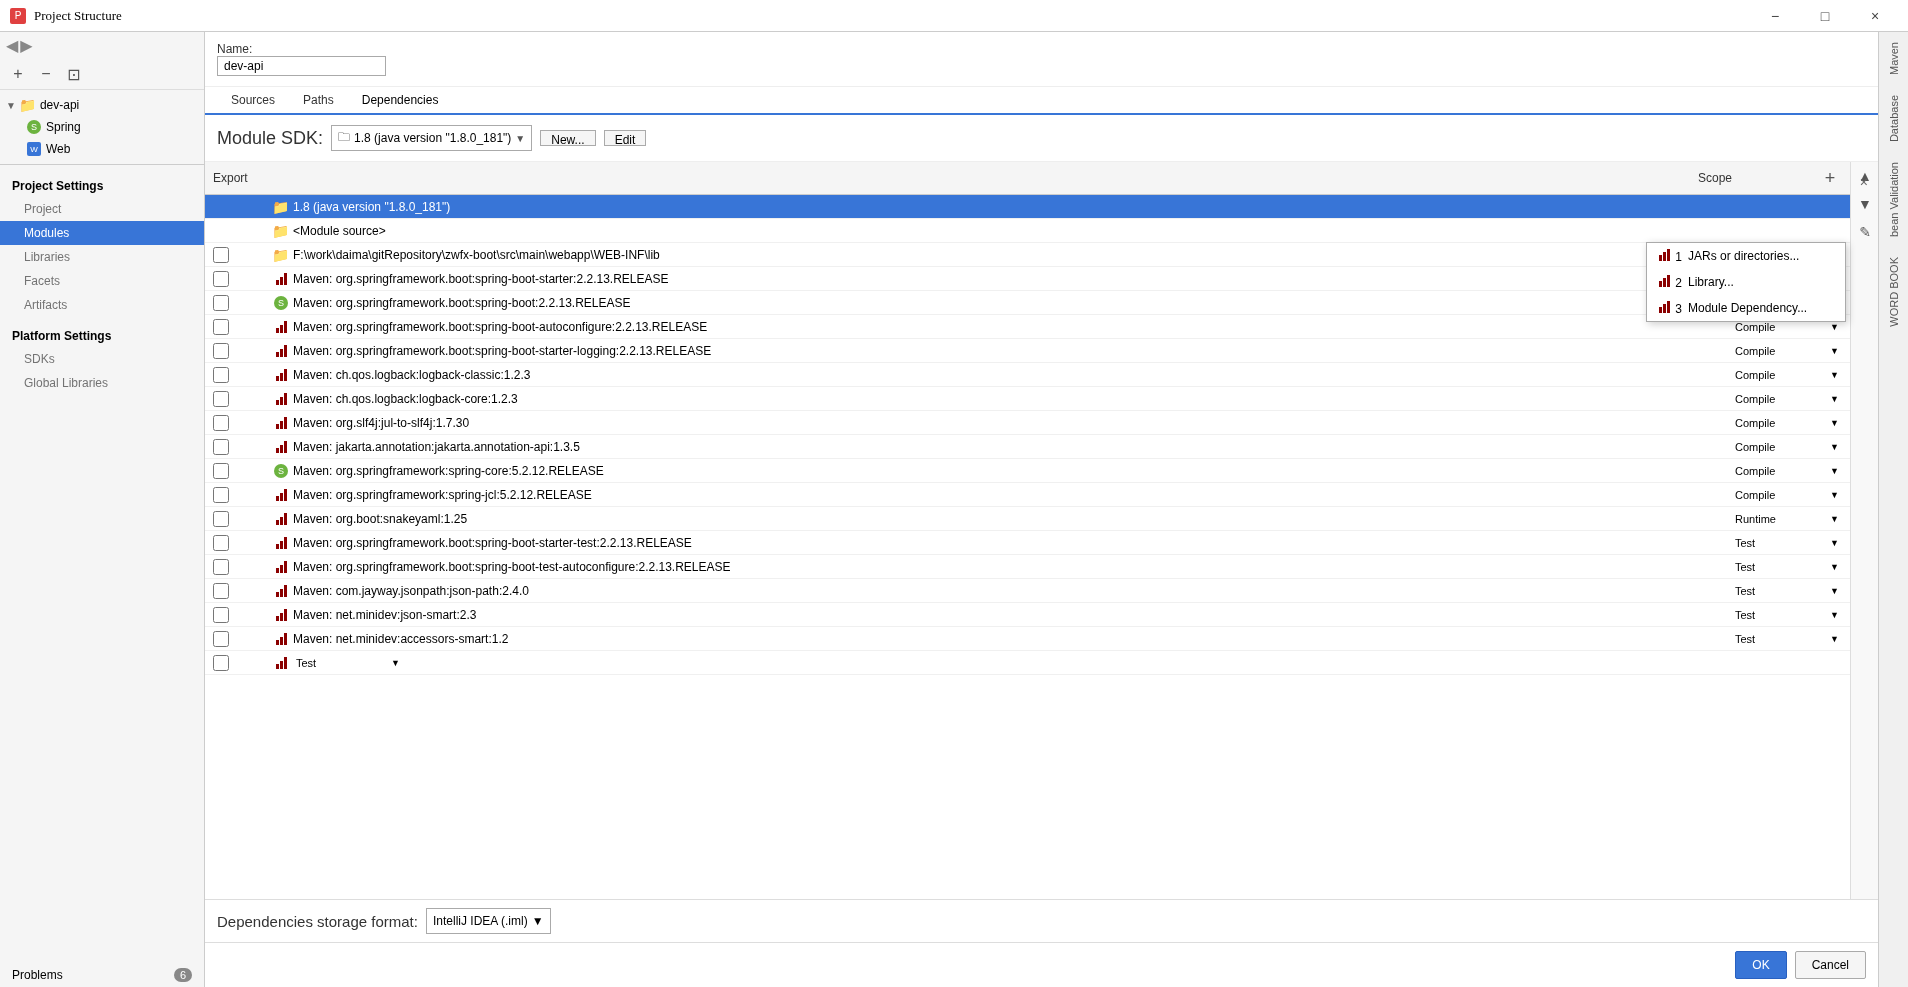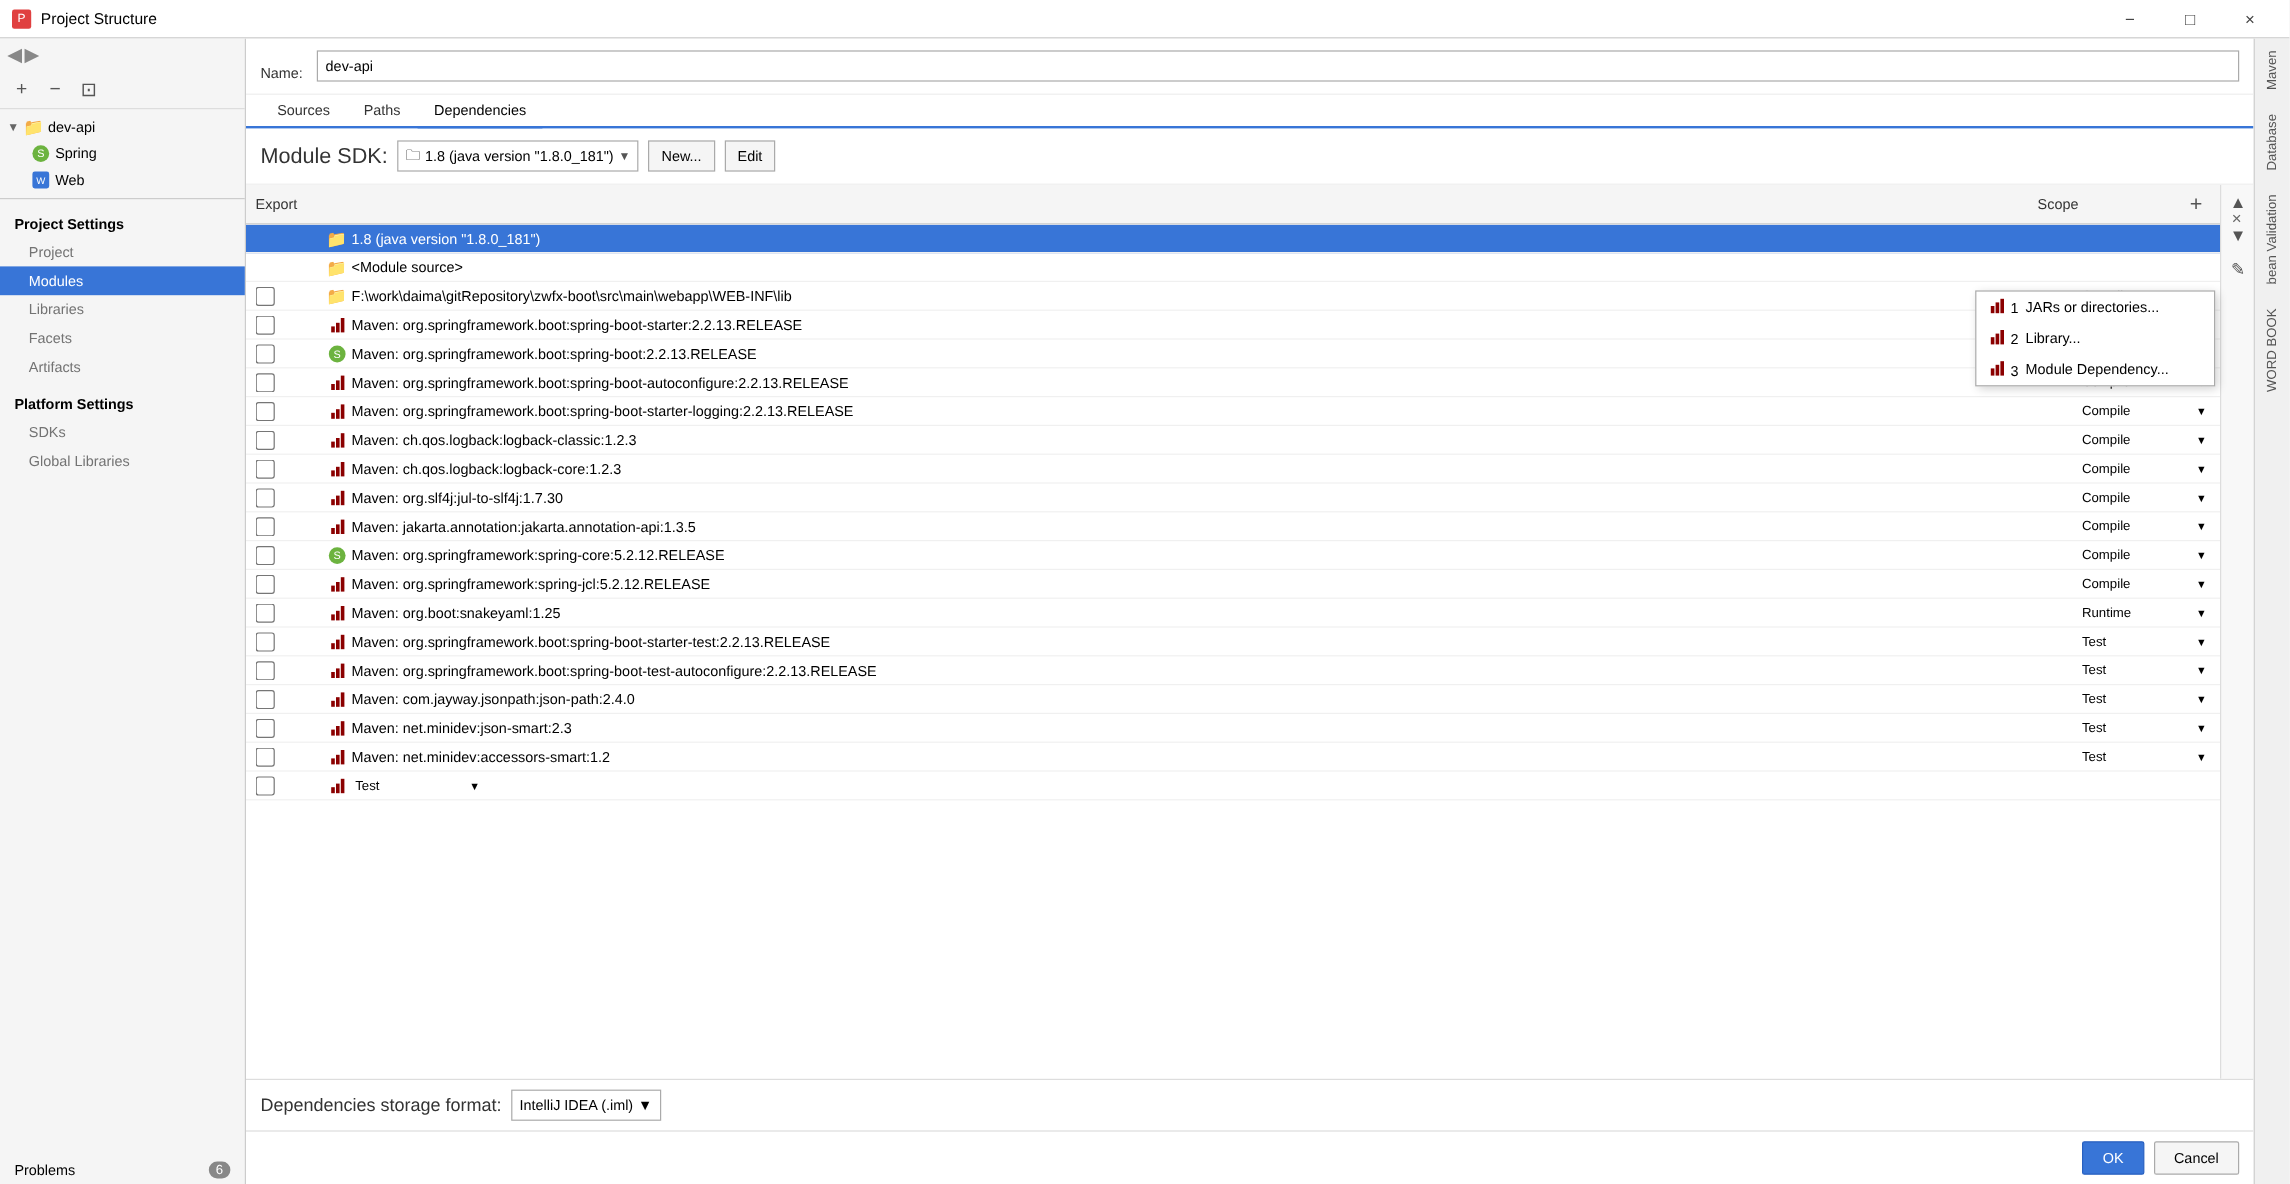--- a/index.html
+++ b/index.html
@@ -4,21 +4,21 @@
   <style>
     * { box-sizing: border-box; margin: 0; padding: 0; font-family: 'Segoe UI', Arial, sans-serif; font-size: 12px; }
     body { background: #f0f0f0; overflow: hidden; }
     
     .window { width: 1908px; height: 987px; background: #f0f0f0; display: flex; flex-direction: column; position: relative; }
     
     
     .title-bar { background: #fff; border-bottom: 1px solid #ccc; height: 32px; display: flex; align-items: center; padding: 0 10px; justify-content: space-between; }
     .title-bar-left { display: flex; align-items: center; gap: 8px; }
     .title-icon { width: 16px; height: 16px; background: #e04040; border-radius: 2px; display: flex; align-items: center; justify-content: center; color: white; font-size: 10px; }
-    .title-text { font-size: 13px; font-weight: normal; color: #000; }
+    .title-text { font-size: 13px; font-weight: normal; color: #000; font-family: Liberation Serif, serif; }
     .title-controls { display: flex; gap: 4px; }
     .title-btn { width: 46px; height: 32px; border: none; background: transparent; cursor: pointer; display: flex; align-items: center; justify-content: center; font-size: 14px; color: #444; }
 
     
     .main-layout { display: flex; flex: 1; overflow: hidden; }
     
     
     .sidebar { width: 205px; background: #f5f5f5; border-right: 1px solid #ccc; display: flex; flex-direction: column; }
     .sidebar-nav { padding: 8px 0; flex: 1; }
     .sidebar-section-title { font-size: 12px; font-weight: bold; color: #000; padding: 6px 12px 4px; }
@@ -38,39 +38,39 @@
     .folder-icon { color: #e8a317; font-size: 14px; }
     .spring-icon { width: 14px; height: 14px; background: #6cb33f; border-radius: 50%; display: flex; align-items: center; justify-content: center; color: white; font-size: 9px; }
     .web-icon { width: 14px; height: 14px; background: #3875d7; border-radius: 2px; display: flex; align-items: center; justify-content: center; color: white; font-size: 8px; }
     .tree-label { font-size: 12px; }
     .tree-indent { width: 16px; }
 
     
     .content-area { flex: 1; background: white; display: flex; flex-direction: column; overflow: hidden; }
     
     
-    .name-row { display: flex; align-items: flex-end; padding: 10px 12px; gap: 12px; border-bottom: 1px solid #eee; }
+    .name-row { display: flex; align-items: flex-start; padding: 10px 12px; gap: 0; border-bottom: 1px solid #eee; flex-direction: column; }
     .name-label { font-size: 12px; color: #333; }
     .name-input { flex: 1; height: 26px; border: 1px solid #aaa; padding: 2px 6px; font-size: 12px; outline: none; }
     
     
     .content-close { position: absolute; right: 4px; top: 140px; background: none; border: none; cursor: pointer; font-size: 14px; color: #666; padding: 2px 6px; }
     
     
     .tabs { display: flex; border-bottom: 2px solid #3875d7; padding: 0 12px; }
     .tab { padding: 6px 14px; cursor: pointer; font-size: 12px; color: #333; border-bottom: 2px solid transparent; margin-bottom: -2px; }
     .tab.active { border-bottom: 2px solid #3875d7; color: #000; font-weight: 500; }
     
     
     .sdk-row { display: flex; align-items: center; padding: 10px 12px; gap: 8px; border-bottom: 1px solid #eee; }
     .sdk-label { font-size: 18px; color: #333; }
     .sdk-select { display: flex; align-items: center; gap: 4px; border: 1px solid #aaa; padding: 2px 6px; height: 26px; cursor: pointer; background: white; }
     .sdk-select-text { font-size: 12px; }
     .sdk-chevron { font-size: 10px; color: #555; }
-    .sdk-btn { height: 26px; padding: 2px 10px; border: 1px solid #aaa; background: #f5f5f5; cursor: pointer; font-size: 12px; }
+    .sdk-btn { height: 16px; padding: 2px 10px; border: 1px solid #aaa; background: #f5f5f5; cursor: pointer; font-size: 12px; }
     .dep-table-header { display: flex; align-items: center; background: #f5f5f5; border-bottom: 1px solid #ccc; padding: 4px 8px; position: sticky; top: 0; }
     .dep-table-header-export { width: 80px; font-size: 12px; color: #333; }
     .dep-table-header-name { flex: 1; font-size: 12px; color: #333; }
     .dep-table-header-scope { width: 120px; font-size: 12px; color: #333; }
     .dep-add-btn { width: 24px; height: 24px; border: none; background: transparent; cursor: pointer; font-size: 18px; color: #555; display: flex; align-items: center; justify-content: center; }
     
     .dep-row { display: flex; align-items: center; padding: 3px 8px; border-bottom: 1px solid #f0f0f0; min-height: 24px; }
     .dep-row.selected { background: #3875d7; color: white; }
     .dep-row.selected .dep-icon { color: white; }
     .dep-checkbox { width: 16px; height: 16px; margin-right: 8px; cursor: pointer; }

